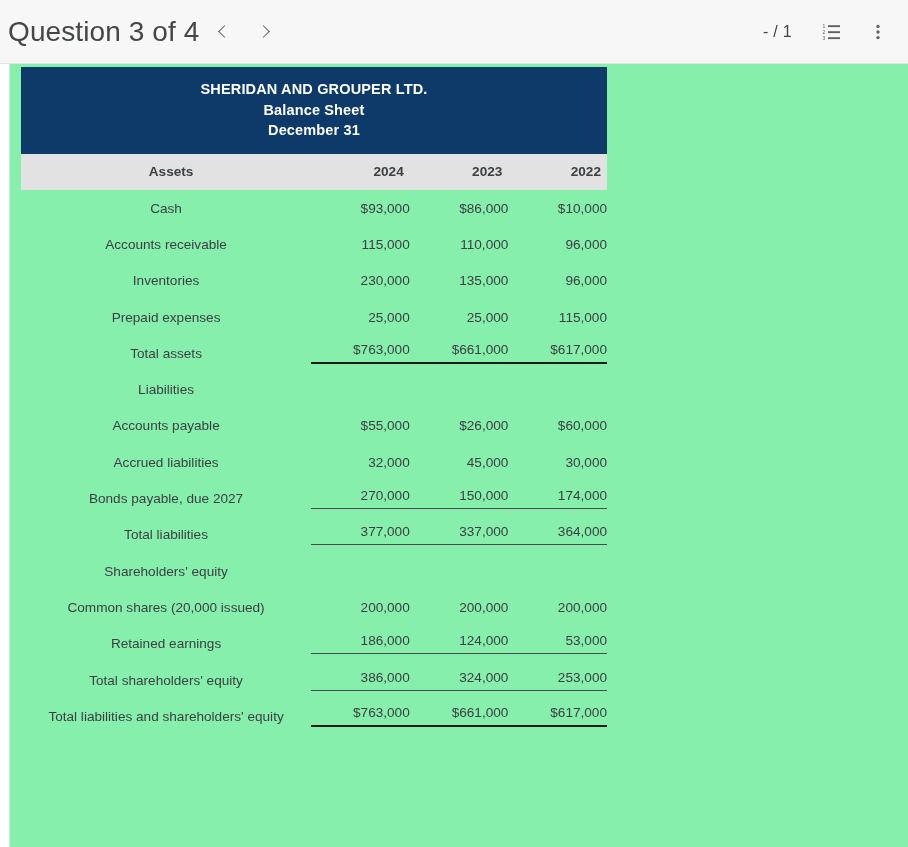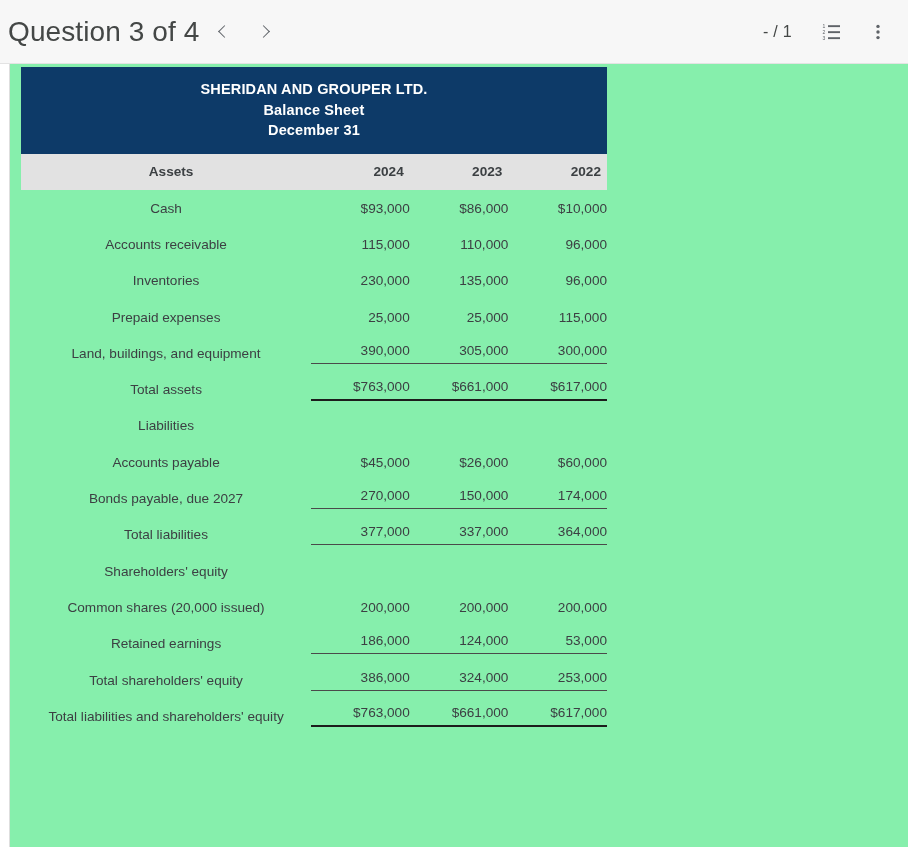--- a/index.html
+++ b/index.html
@@ -261,32 +261,20 @@
                 <span class="wrap">25,000</span>
               </td>
               <td class="num">
                 <span class="wrap">25,000</span>
               </td>
               <td class="num">
                 <span class="wrap">115,000</span>
               </td>
             </tr>
             <tr>
-              <td class="label i1">Land, buildings, and equipment</td>
-              <td class="num rule-thin">
-                <span class="wrap">390,000</span>
-              </td>
-              <td class="num rule-thin">
-                <span class="wrap">305,000</span>
-              </td>
-              <td class="num rule-thin">
-                <span class="wrap">300,000</span>
-              </td>
-            </tr>
-            <tr>
               <td class="label i3">Total assets</td>
               <td class="num rule-thick">
                 <span class="wrap">$763,000</span>
               </td>
               <td class="num rule-thick">
                 <span class="wrap">$661,000</span>
               </td>
               <td class="num rule-thick">
                 <span class="wrap">$617,000</span>
               </td>
@@ -299,27 +287,39 @@
               <td class="num">
                 <span class="wrap"></span>
               </td>
               <td class="num">
                 <span class="wrap"></span>
               </td>
             </tr>
             <tr>
               <td class="label i2">Accounts payable</td>
               <td class="num">
-                <span class="wrap">$45,000</span>
+                <span class="wrap">$55,000</span>
               </td>
               <td class="num">
                 <span class="wrap">$26,000</span>
               </td>
               <td class="num">
                 <span class="wrap">$60,000</span>
+              </td>
+            </tr>
+            <tr>
+              <td class="label i2">Accrued liabilities</td>
+              <td class="num">
+                <span class="wrap">32,000</span>
+              </td>
+              <td class="num">
+                <span class="wrap">45,000</span>
+              </td>
+              <td class="num">
+                <span class="wrap">30,000</span>
               </td>
             </tr>
             <tr>
               <td class="label i2">Bonds payable, due 2027</td>
               <td class="num rule-thin">
                 <span class="wrap">270,000</span>
               </td>
               <td class="num rule-thin">
                 <span class="wrap">150,000</span>
               </td>

